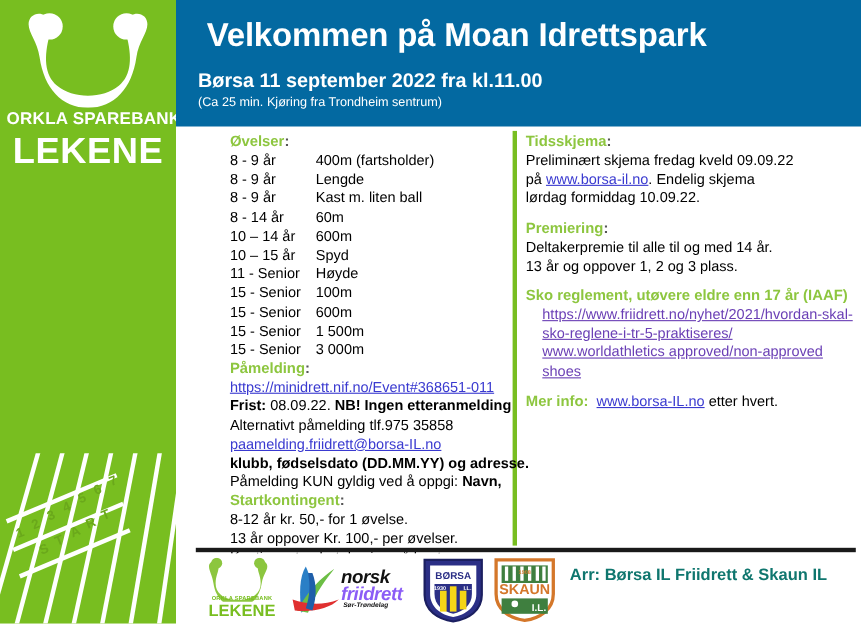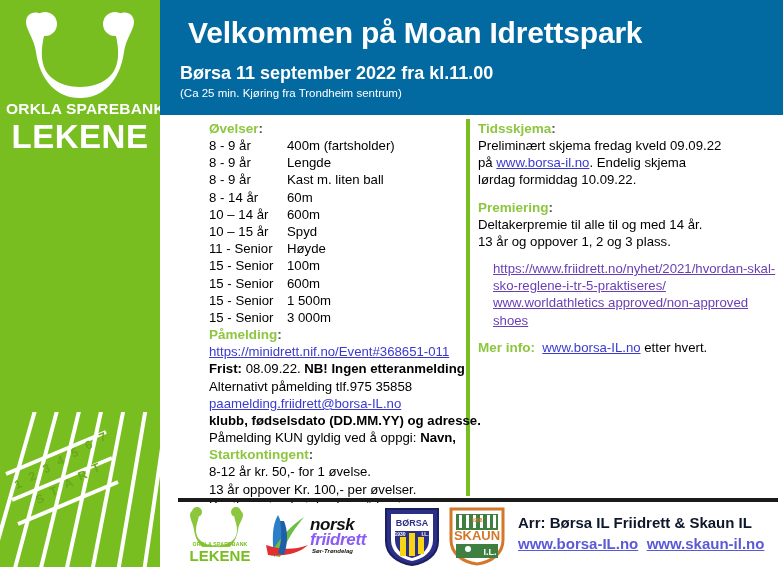--- a/index.html
+++ b/index.html
@@ -220,21 +220,21 @@
   .f-skaun {
     position: absolute;
     left: 288px; top: 3px;
     width: 58px; height: 60px;
   }
   .f-arr {
     position: absolute;
     left: 358px; top: 11px;
     font-size: 15px;
     font-weight: 700;
-    color: #0f172a;
+    color: #0f766e;
     white-space: nowrap;
   }
   .f-links {
     position: absolute;
     left: 358px; top: 32px;
     font-size: 15px;
     font-weight: 700;
     color: #5a5ad8;
     white-space: nowrap;
   }
@@ -377,20 +377,21 @@
     <div class="ln">lørdag formiddag 10.09.22.</div>
 
     <div class="spacer10"></div>
 
     <div class="head-green"><span>Premiering</span><span class="colon">:</span></div>
     <div class="ln">Deltakerpremie til alle til og med 14 år.</div>
     <div class="ln">13 år og oppover 1, 2 og 3 plass.</div>
 
     <div class="spacer10"></div>
 
+    <div class="head-green">Sko reglement, utøvere eldre enn 17 år (IAAF)</div>
     <div class="link purple">https://www.friidrett.no/nyhet/2021/hvordan-skal-</div>
     <div class="link purple">sko-reglene-i-tr-5-praktiseres/</div>
     <div class="link purple">www.worldathletics approved/non-approved</div>
     <div class="link purple">shoes</div>
 
     <div class="spacer10"></div>
 
     <div class="ln"><span class="head-green" style="display:inline">Mer info:</span>&nbsp; <span class="link" style="word-break:normal">www.borsa-IL.no</span> <span>etter hvert.</span></div>
   </div>
 
@@ -448,16 +449,15 @@
         </g>
         <text x="29" y="16" fill="#d4772a" font-family="Liberation Sans, sans-serif" font-size="5" font-weight="700" text-anchor="middle">1908</text>
         <text x="29" y="34" fill="#d4772a" font-family="Liberation Sans, sans-serif" font-size="13" font-weight="700" text-anchor="middle">SKAUN</text>
         <rect x="8" y="38" width="42" height="14" fill="#3f7f3f"></rect>
         <text x="42" y="49" fill="#ffffff" font-family="Liberation Sans, sans-serif" font-size="9" font-weight="700" text-anchor="middle">I.L.</text>
         <circle cx="20" cy="43" r="3" fill="#ffffff"></circle>
       </svg>
     </div>
 
     <div class="f-arr">Arr: Børsa IL Friidrett &amp; Skaun IL</div>
-    <div class="f-links"><span>www.borsa-IL.no</span>&nbsp; <span>www.skaun-il.no</span></div>
   </div>
 
 </div>
 
 </body></html>

